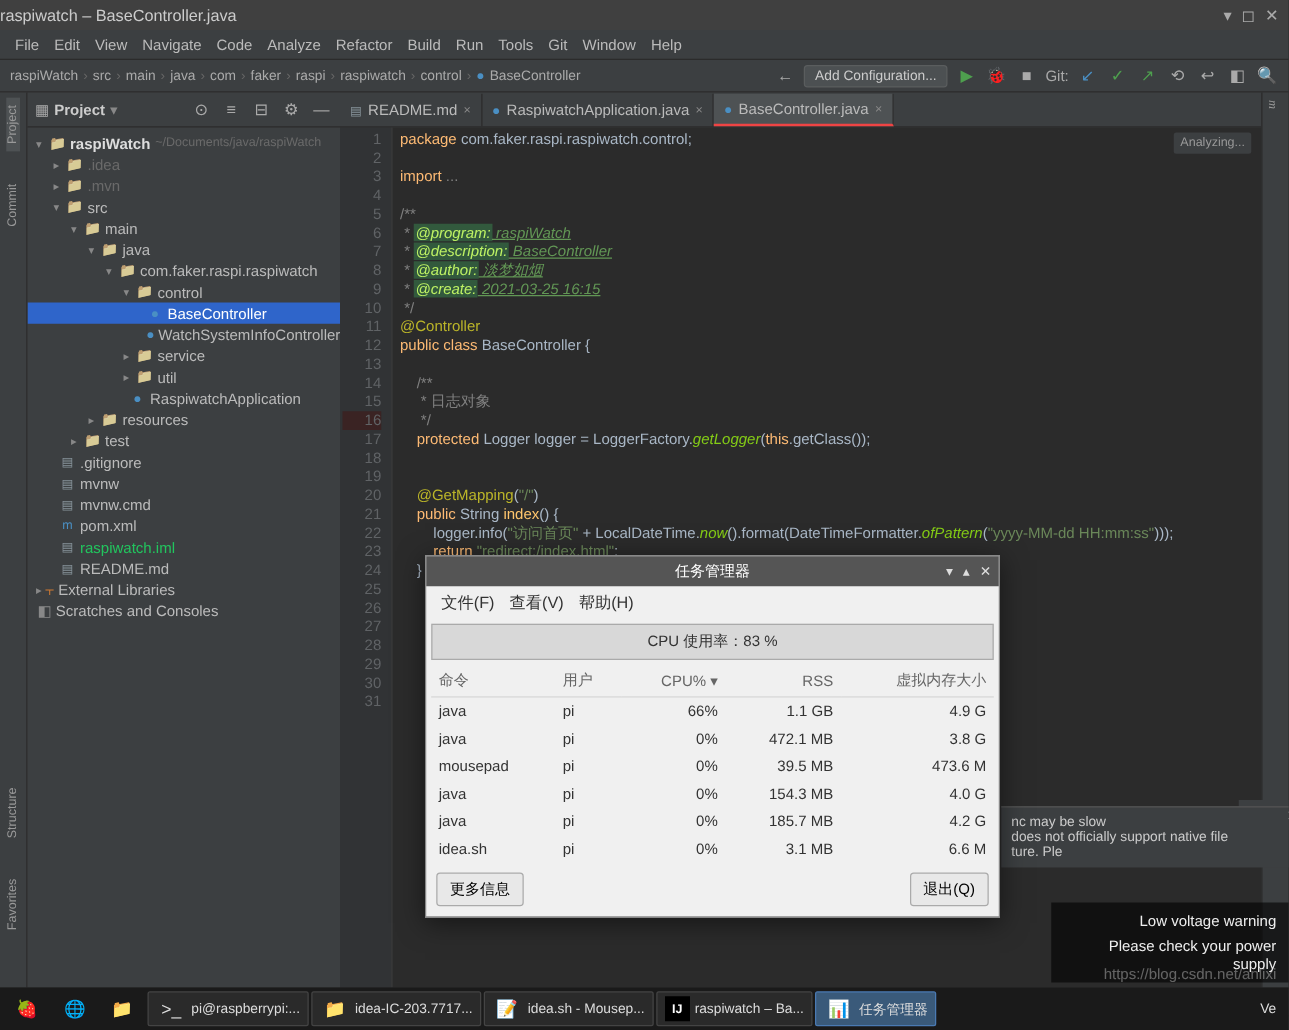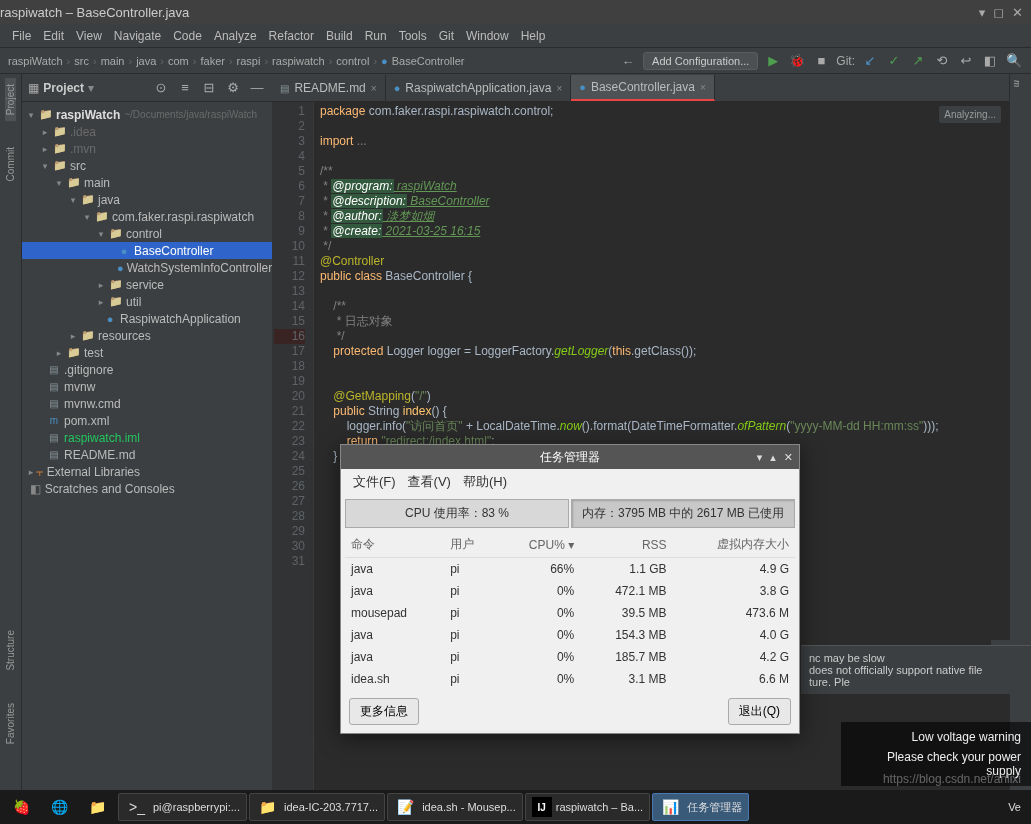--- a/index.html
+++ b/index.html
@@ -47,21 +47,21 @@
 .tab .x { color: #888; font-size: 10px; }
 .editor-body { display: flex; flex: 1; font-family: "JetBrains Mono", Consolas, monospace; font-size: 12px; line-height: 15px; position: relative; }
 .gutter { width: 42px; background: #313335; color: #606366; text-align: right; padding: 2px 8px 2px 2px; border-right: 1px solid #3a3a3a; }
 .gutter div { height: 15px; }
 .gutter .bp { background: #3a2323; }
 .code { flex: 1; padding: 2px 6px; color: #a9b7c6; white-space: pre; overflow: hidden; }
 .code .kw { color: #fdba74; }
 .code .str { color: #6a8759; }
 .code .cm { color: #808080; }
 .code .cmk { color: #629755; text-decoration: underline; font-style: italic; }
-.code .hl { background-color: #32593d; font-style: italic; color: #ffffff; padding: 0 1px;}
+.code .hl { background-color: #32593d; font-style: italic; color: #bef264; padding: 0 1px;}
 .code .ann { color: #bbb529; }
 .code .fn { color: #ffc66d; }
 .code .sfn { font-style: italic; color: #84cc16; }
 .analyzing { position: absolute; right: 8px; top: 4px; background: #3c3f41; color: #999; font-size: 10px; padding: 1px 5px; border-radius: 2px; }
 .rightgutter { width: 22px; background: #3c3f41; border-left: 1px solid #2b2b2b; }
 .rightgutter .vlabel { writing-mode: vertical-lr; font-size: 10px; color: #999; cursor: pointer; padding: 6px 2px; font-style: italic; font-family: serif; }
 .statusbar { height: 22px; background: #3c3f41; display: flex; align-items: center; padding: 0 8px; font-size: 11px; color: #aaa; border-top: 1px solid #2b2b2b; }
 .statusbar .item { padding: 0 6px; cursor: pointer; display: flex; align-items: center; gap: 3px; }
 .statusbar2 { height: 22px; background: #3c3f41; display: flex; align-items: center; padding: 0 8px; font-size: 11px; color: #999; border-top: 1px solid #2b2b2b; }
 .statusbar2 .right { margin-left: auto; display: flex; gap: 10px; }
@@ -412,21 +412,20 @@
       <span>✕</span>
     </div>
   </div>
   <div class="dialog-menu">
     <span>文件(F)</span>
     <span>查看(V)</span>
     <span>帮助(H)</span>
   </div>
   <div class="dialog-stats">
     <div class="stat">CPU 使用率：83 %</div>
-    <div class="stat pressed">内存：3795 MB 中的 2617 MB 已使用</div>
   </div>
   <div class="dialog-table">
     <table>
       <thead>
           <tr>
         <th>命令</th>
         <th>用户</th>
         <th class="num">CPU% ▾</th>
         <th class="num">RSS</th>
         <th class="num">虚拟内存大小</th>

